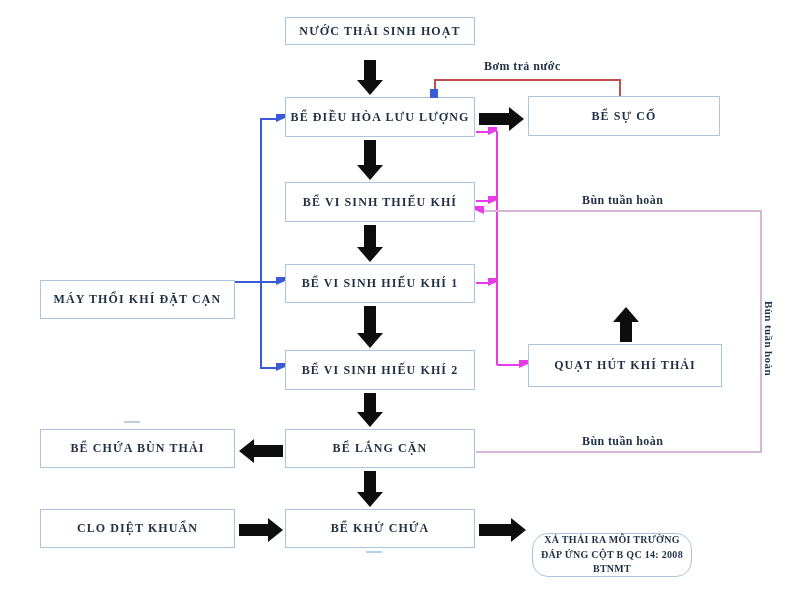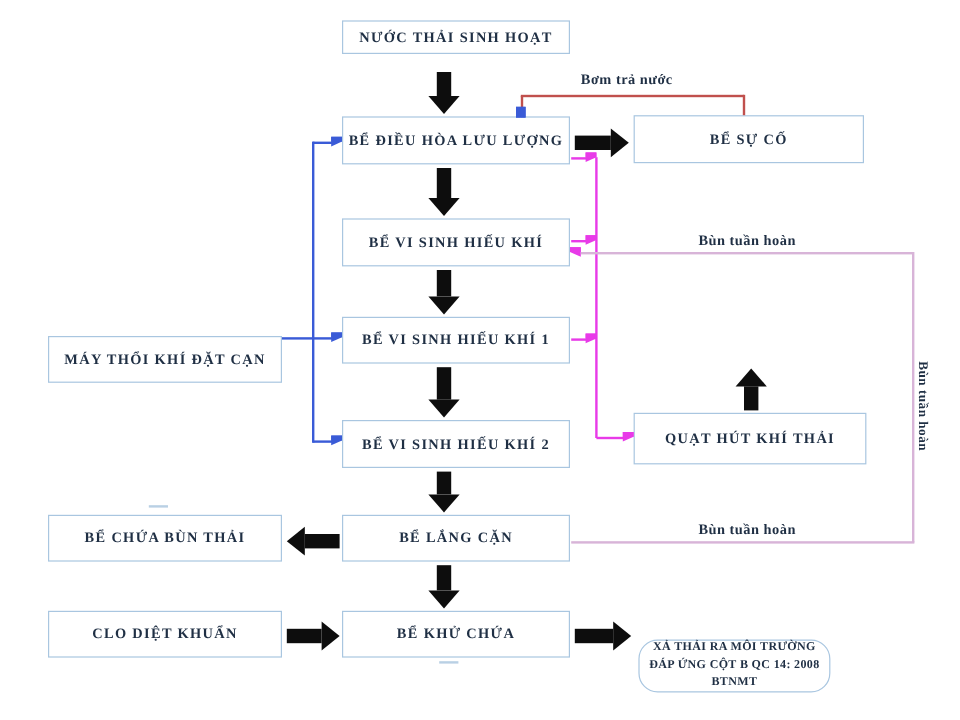--- a/index.html
+++ b/index.html
@@ -47,21 +47,21 @@
   .dash{position:absolute;height:2px;background:#b9d0e4;}
 </style>
 </head>
 <body>
 
 <div class="canvas">
 
   <div class="node" style="left:285px;top:17px;width:190px;height:28px;">NƯỚC THẢI SINH HOẠT</div>
   <div class="node" style="left:285px;top:97px;width:190px;height:40px;">BỂ ĐIỀU HÒA LƯU LƯỢNG</div>
   <div class="node" style="left:528px;top:96px;width:192px;height:40px;">BỂ SỰ CỐ</div>
-  <div class="node" style="left:285px;top:182px;width:190px;height:40px;">BỂ VI SINH HIẾU KHÍ</div>
+  <div class="node" style="left:285px;top:182px;width:190px;height:40px;">BỂ VI SINH THIẾU KHÍ</div>
   <div class="node" style="left:40px;top:264px;width:195px;height:39px;margin-top:16px;">MÁY THỔI KHÍ ĐẶT CẠN</div>
   <div class="node" style="left:285px;top:264px;width:190px;height:39px;">BỂ VI SINH HIẾU KHÍ 1</div>
   <div class="node" style="left:285px;top:350px;width:190px;height:40px;">BỂ VI SINH HIẾU KHÍ 2</div>
   <div class="node" style="left:40px;top:429px;width:195px;height:39px;">BỂ CHỨA BÙN THẢI</div>
   <div class="node" style="left:528px;top:344px;width:194px;height:43px;">QUẠT HÚT KHÍ THẢI</div>
   <div class="node" style="left:285px;top:429px;width:190px;height:39px;">BỂ LẮNG CẶN</div>
   <div class="node" style="left:40px;top:509px;width:195px;height:39px;">CLO DIỆT KHUẨN</div>
   <div class="node" style="left:285px;top:509px;width:190px;height:39px;">BỂ KHỬ CHỨA</div>
   <div class="node small" style="left:532px;top:533px;width:160px;height:44px;border-radius:16px;">
     <div>

